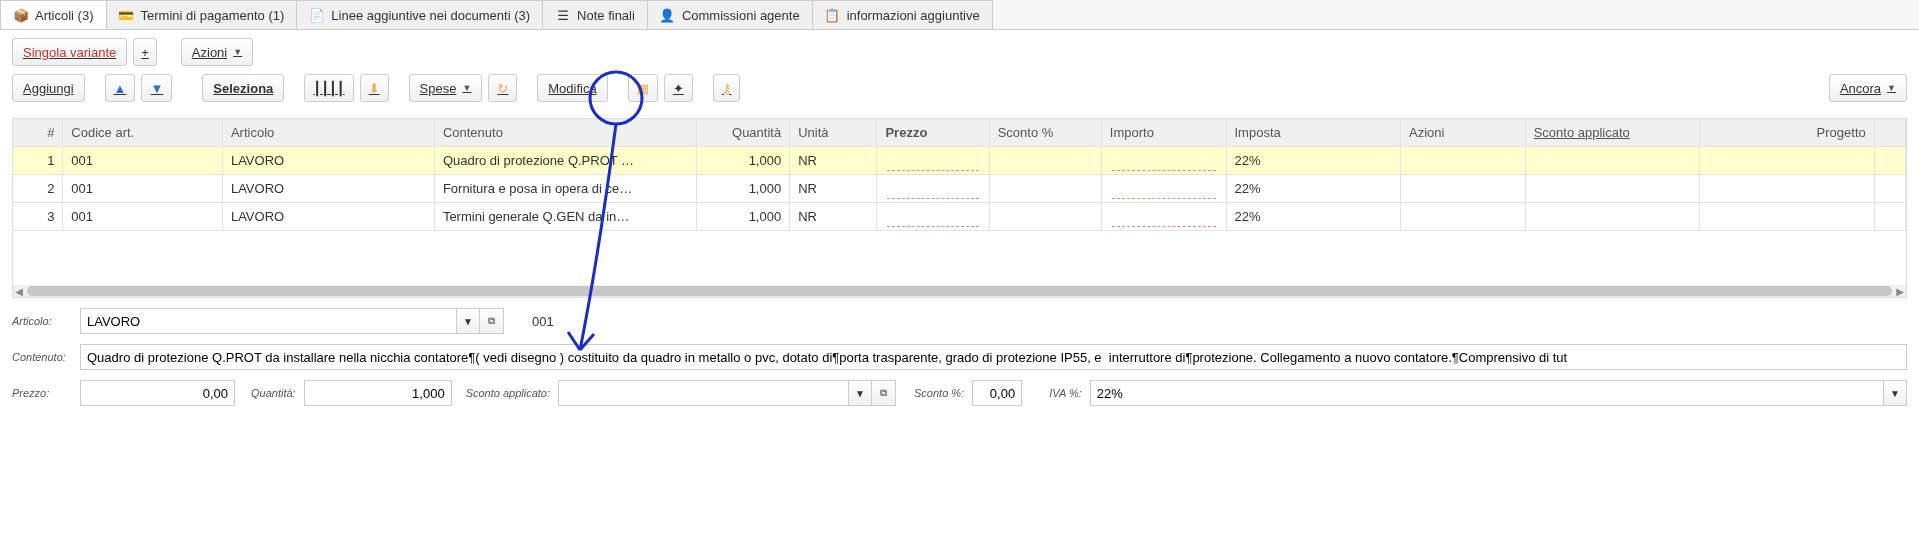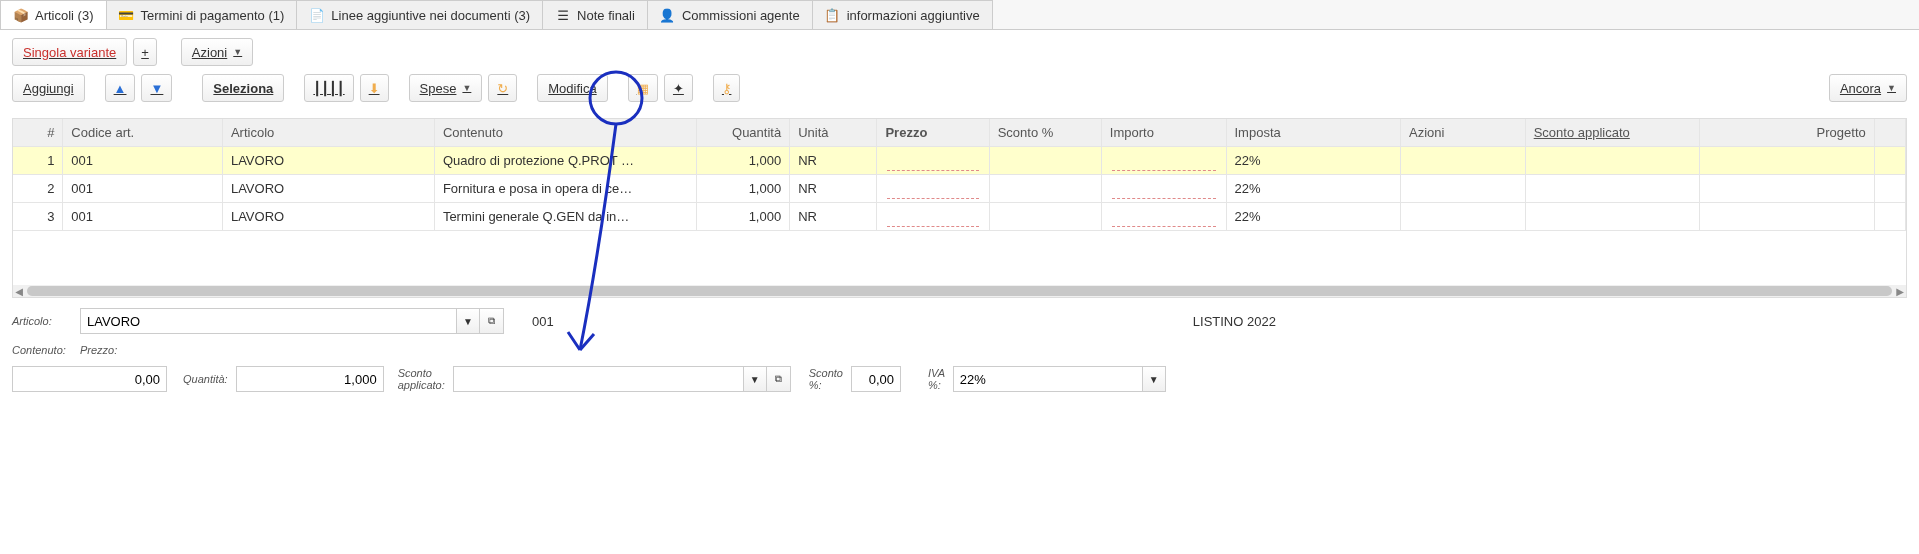--- a/index.html
+++ b/index.html
@@ -241,26 +241,26 @@
 
 <div class="detail">
   <label>Articolo:</label>
   <div class="row">
     <div class="input-with-btns">
       <input class="input-text" style="width: 376px;" value="LAVORO">
       <div class="mini">▼</div>
       <div class="mini">⧉</div>
     </div>
     <span style="margin-left:20px">001</span>
-    <div style="flex:1;text-align:center">
-      <span>LISTINO 2022</span>
-    </div>
   </div>
 
   <label>Contenuto:</label>
+  <div class="row">
+    <input class="input-text" style="width: 100%;" value="Quadro di protezione Q.PROT da installare nella nicchia contatore¶( vedi disegno ) costituito da quadro in metallo o pvc, dotato di¶porta trasparente, grado di protezione IP55, e  interruttore di¶protezione. Collegamento a nuovo contatore.¶Comprensivo di tut">
+  </div>
 
   <label>Prezzo:</label>
   <div class="row">
     <input class="input-text right" style="width: 155px;" value="0,00">
     <label style="margin-left:8px">Quantità:</label>
     <input class="input-text right" style="width: 148px;" value="1,000">
     <label style="margin-left:6px">Sconto applicato:</label>
     <div class="input-with-btns">
       <input class="input-text" style="width: 290px;">
       <div class="mini">▼</div>

